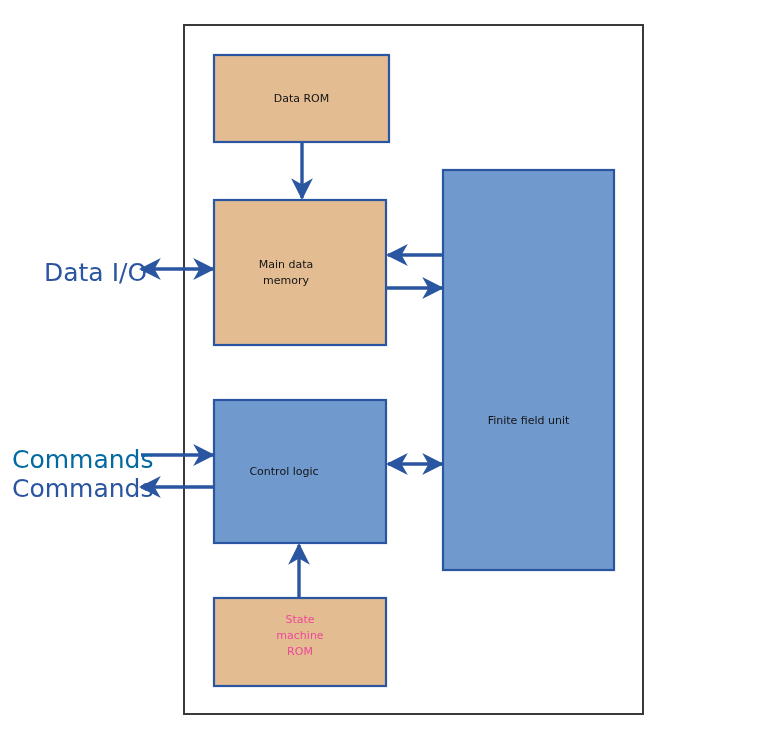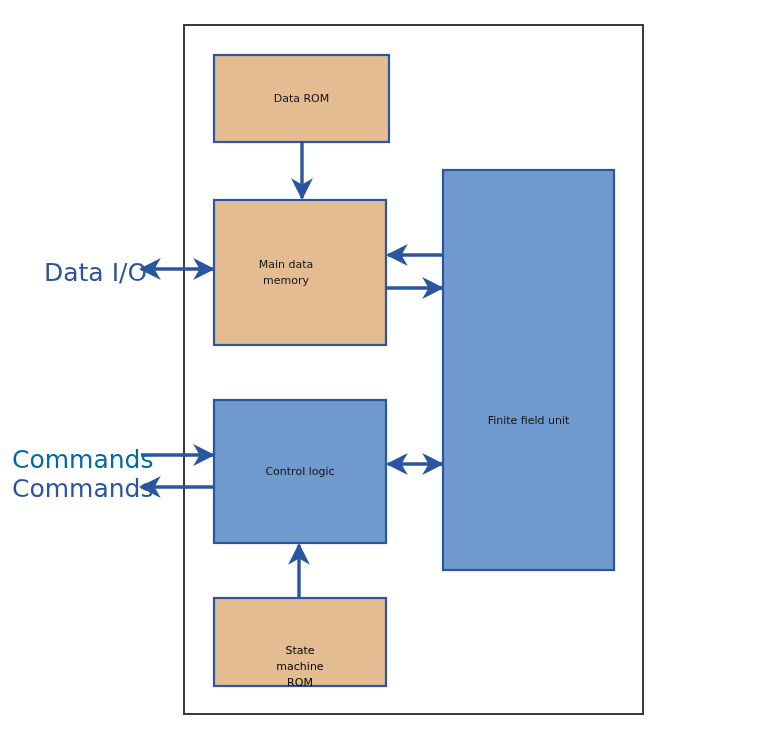--- a/index.html
+++ b/index.html
@@ -83,22 +83,22 @@
         <line x1="141" y1="455" x2="213" y2="455" stroke="#2a55a0" stroke-width="3.4" marker-end="url(#arrow-end)"></line>
         <line x1="141" y1="487" x2="214" y2="487" stroke="#2a55a0" stroke-width="3.4" marker-start="url(#arrow-start)"></line>
         <line x1="388" y1="464" x2="442" y2="464" stroke="#2a55a0" stroke-width="3.4" marker-end="url(#arrow-end)" marker-start="url(#arrow-start)"></line>
         <line x1="299" y1="597" x2="299" y2="545" stroke="#2a55a0" stroke-width="3.4" marker-end="url(#arrow-end)"></line>
       </g>
   </svg>
 
   <div class="node-label" style="left: 214px; top: 55px; width: 175px; height: 87px; color: rgb(19, 19, 19);">Data ROM</div>
   <div class="node-label" style="left: 214px; top: 200px; width: 144px; height: 145px; color: rgb(19, 19, 19);">Main data
 memory</div>
-  <div class="node-label" style="left: 214px; top: 400px; width: 172px; height: 143px; color: rgb(19, 19, 19);">Control logic</div>
-  <div class="node-label" style="left: 214px; top: 598px; width: 172px; height: 76px; color: #000000; margin-top: 31px;">State
+  <div class="node-label" style="left: 198px; top: 400px; width: 172px; height: 143px; color: rgb(19, 19, 19);">Control logic</div>
+  <div class="node-label" style="left: 214px; top: 598px; width: 172px; height: 76px; color: #ec4899;">State
 machine
 ROM</div>
   <div class="node-label" style="left: 443px; top: 170px; width: 171px; height: 502px; color: rgb(19, 19, 19);">Finite field unit</div>
 
   <div class="io-label" style="top: 258px; color: rgb(42, 85, 160); left: 44px;">Data I/O</div>
   <div class="io-label right-align" style="top: 445px; color: #0369a1; left: 12px; width: 122px;">Commands</div>
   <div class="io-label right-align" style="top: 474px; color: rgb(42, 85, 160); left: 12px; width: 122px;">Commands</div>
 
 </div>
 

